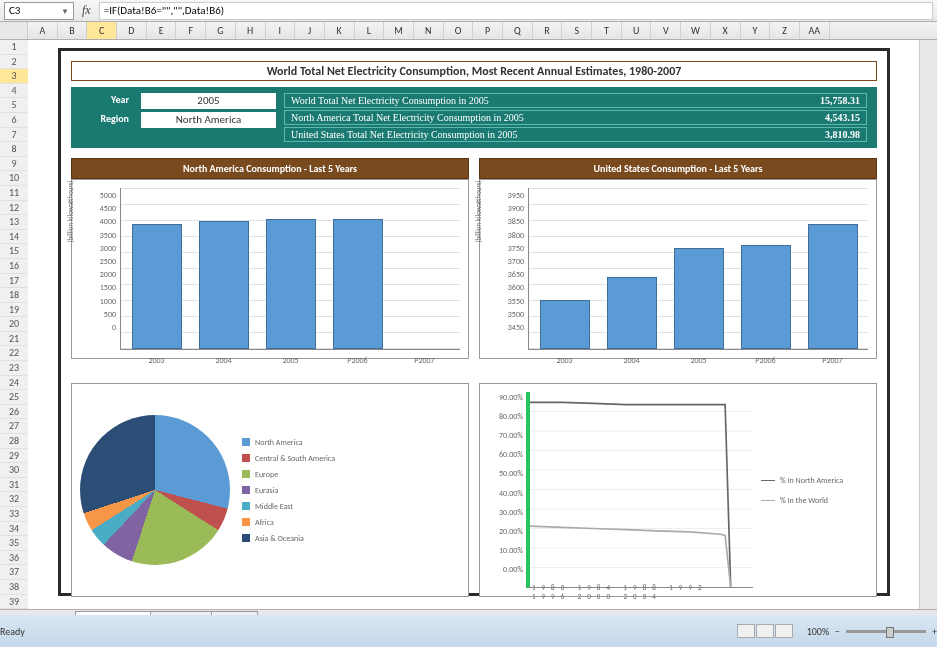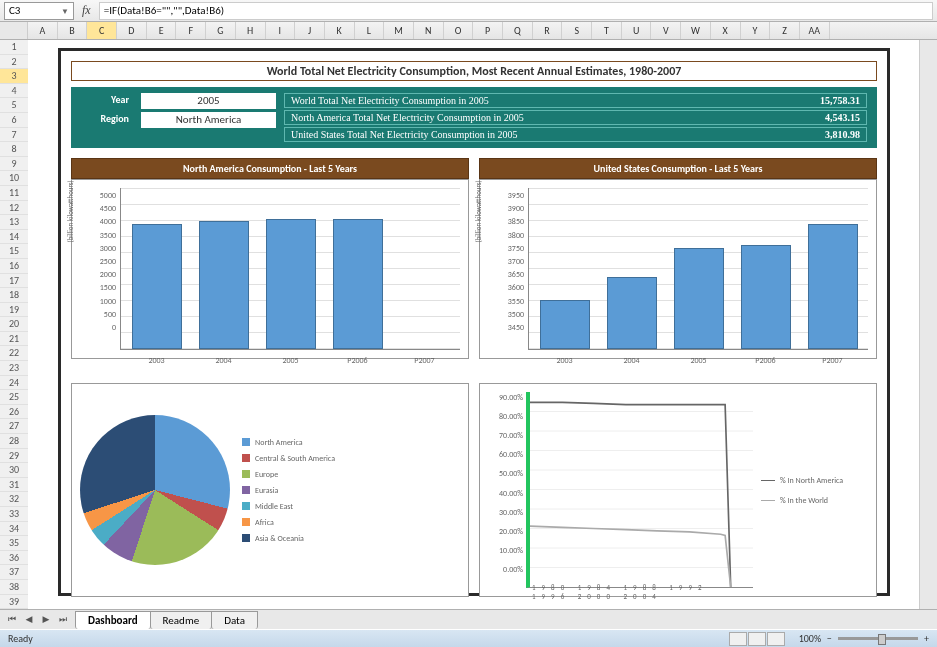--- a/index.html
+++ b/index.html
@@ -72,21 +72,21 @@
 .line-leg { width: 115px; display: flex; flex-direction: column; justify-content: center; gap: 10px; font-size: 8px; color: #666; padding-left: 8px; }
 
 
 .sheet-tabs { position: absolute; bottom: 18px; left: 0; right: 0; height: 20px; background: #e8e8e8; display: flex; align-items: center; border-top: 1px solid #b0b0b0; }
 .tab-nav { display: flex; gap: 1px; padding: 0 4px; }
 .tab-btn { width: 16px; height: 14px; font-size: 9px; color: #555; text-align: center; cursor: pointer; }
 .tab { padding: 2px 12px; font-size: 11px; background: #f0f0f0; border: 1px solid #999; border-bottom: none; cursor: pointer; border-radius: 0 0 3px 3px; margin-right: -1px; }
 .tab.active { background: #fff; font-weight: bold; }
 
 
-.status-bar { position: absolute; bottom: 0; left: 0; right: 0; height: 17px; background: linear-gradient(#d8e6f3,#c5d8ea); display: flex; align-items: center; padding: 0 8px; font-size: 10px; color: #333; }
+.status-bar { position: absolute; bottom: 0; left: 0; right: 0; height: 32px; background: linear-gradient(#d8e6f3,#c5d8ea); display: flex; align-items: center; padding: 0 0; font-size: 10px; color: #333; }
 .zoom { margin-left: auto; display: flex; align-items: center; gap: 6px; }
 .zoom-slider { width: 80px; height: 3px; background: #999; position: relative; }
 .zoom-slider::after { content: ''; position: absolute; left: 50%; top: -3px; width: 6px; height: 9px; background: #ccc; border: 1px solid #777; }
 .view-btns { display:flex; gap:1px; margin-right:8px;}
 .vb { width:18px; height:14px; border:1px solid #aaa; background:#f0f0f0;}
 .vscroll { position:absolute; right:0; top:40px; width:18px; bottom:38px; background:#e8e8e8; border-left:1px solid #ccc;}
 </style>
 </head>
 <body>
 

